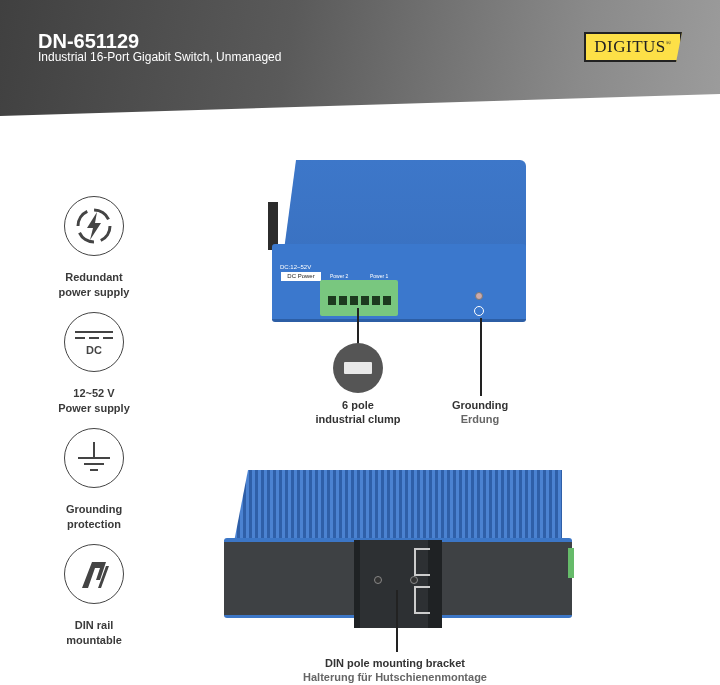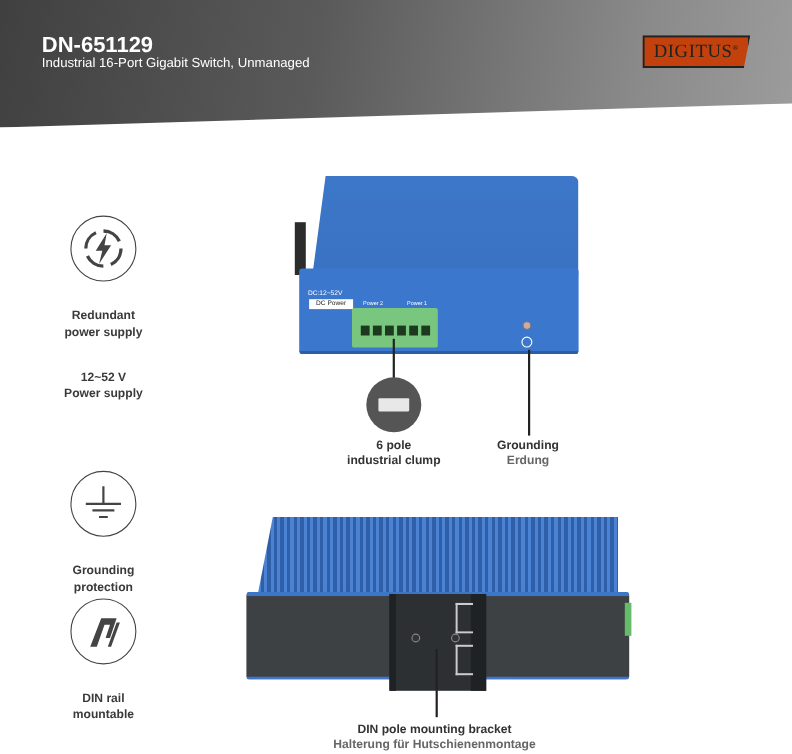--- a/index.html
+++ b/index.html
@@ -2,28 +2,28 @@
 <html><head>
 <meta charset="utf-8">
 <style>
   * { box-sizing: border-box; margin: 0; padding: 0; }
   body { width: 720px; height: 685px; background: #ffffff; font-family: "Liberation Sans", sans-serif; position: relative; overflow: hidden; }
   .header { position: absolute; left: 0; top: 0; width: 720px; height: 120px;
     background: linear-gradient(100deg, #404040 0%, #5a5a5a 40%, #8a8a8a 80%, #9c9c9c 100%);
     clip-path: polygon(0 0, 100% 0, 100% 94px, 0 116px); }
   .hdr-model { position: absolute; left: 38px; top: 30px; color: #fff; font-weight: bold; font-size: 20px; font-family: "Liberation Sans", sans-serif; }
   .hdr-desc { position: absolute; left: 38px; top: 50px; color: #fff; font-size: 12px; font-family: "Liberation Sans", sans-serif; }
-  .logo { position: absolute; left: 584px; top: 32px; width: 98px; height: 30px; background: #c2410c; border: 2px solid #222;
+  .logo { position: absolute; left: 584px; top: 32px; width: 98px; height: 30px; background: #fde047; border: 2px solid #222;
     clip-path: polygon(0 0, 100% 0, 94% 100%, 0 100%); display: flex; align-items: center; justify-content: center; }
   .logo span { font-family: "Liberation Serif", serif; font-size: 17px; color: #222; letter-spacing: 0.5px; }
   .logo sup { font-size: 7px; }
 
   .feature { position: absolute; left: 44px; width: 100px; text-align: center; }
   .feature .circle { width: 60px; height: 60px; border: 1.5px solid #444; border-radius: 50%; margin: 0 auto; display: flex; align-items: center; justify-content: center; }
-  .feature .label { margin-top: 24px; font-weight: bold; font-size: 11px; color: #3a3a3a; line-height: 15px; }
+  .feature .label { margin-top: 14px; font-weight: bold; font-size: 11px; color: #3a3a3a; line-height: 15px; }
 
   .device-top { position: absolute; left: 268px; top: 160px; width: 258px; height: 162px; }
   .dt-lid { position: absolute; left: 16px; top: 0; width: 242px; height: 90px; background: linear-gradient(180deg, #3d77c9, #3a72c2); border-radius: 6px 6px 0 0;
     clip-path: polygon(12px 0, 100% 0, 100% 100%, 0 100%); }
   .dt-front { position: absolute; left: 4px; top: 84px; width: 254px; height: 78px; background: #3b78cd; border-radius: 3px; border-bottom: 3px solid #2c5ea5; }
   .dt-bracket { position: absolute; left: 0; top: 42px; width: 10px; height: 48px; background: #2c2c2c; }
   .dc-volt { position: absolute; left: 12px; top: 104px; font-size: 6px; color: #fff; }
   .dc-power { position: absolute; left: 13px; top: 112px; width: 40px; height: 9px; background: #fff; font-size: 6px; color: #222; text-align: center; line-height: 9px; }
   .pw-lbl { position: absolute; font-size: 5px; color: #fff; top: 113px; }
   .terminal { position: absolute; left: 52px; top: 120px; width: 78px; height: 36px; background: #79c77f; border-radius: 2px; }
@@ -66,20 +66,29 @@
       <path d="M25 8 L15 24 L21 24 L18 36 L29 19 L23 19 Z" fill="#444"></path>
     </svg>
   </div>
   <div class="label">
       <div>Redundant</div>
       <div>power supply</div>
     </div>
 </div>
 
 <div class="feature" style="top:312px;">
+  <div class="circle">
+    <svg width="50" height="40" viewBox="0 0 50 40">
+      <line x1="6" y1="10" x2="44" y2="10" stroke="#444" stroke-width="2"></line>
+      <line x1="6" y1="16" x2="16" y2="16" stroke="#444" stroke-width="2"></line>
+      <line x1="20" y1="16" x2="30" y2="16" stroke="#444" stroke-width="2"></line>
+      <line x1="34" y1="16" x2="44" y2="16" stroke="#444" stroke-width="2"></line>
+      <text x="25" y="32" text-anchor="middle" font-size="11" font-weight="bold" fill="#444" font-family="Liberation Sans, sans-serif">DC</text>
+    </svg>
+  </div>
   <div class="label">
       <div>12~52 V</div>
       <div>Power supply</div>
     </div>
 </div>
 
 <div class="feature" style="top:428px;">
   <div class="circle">
     <svg width="44" height="44" viewBox="0 0 44 44">
       <line x1="22" y1="6" x2="22" y2="22" stroke="#444" stroke-width="2"></line>

